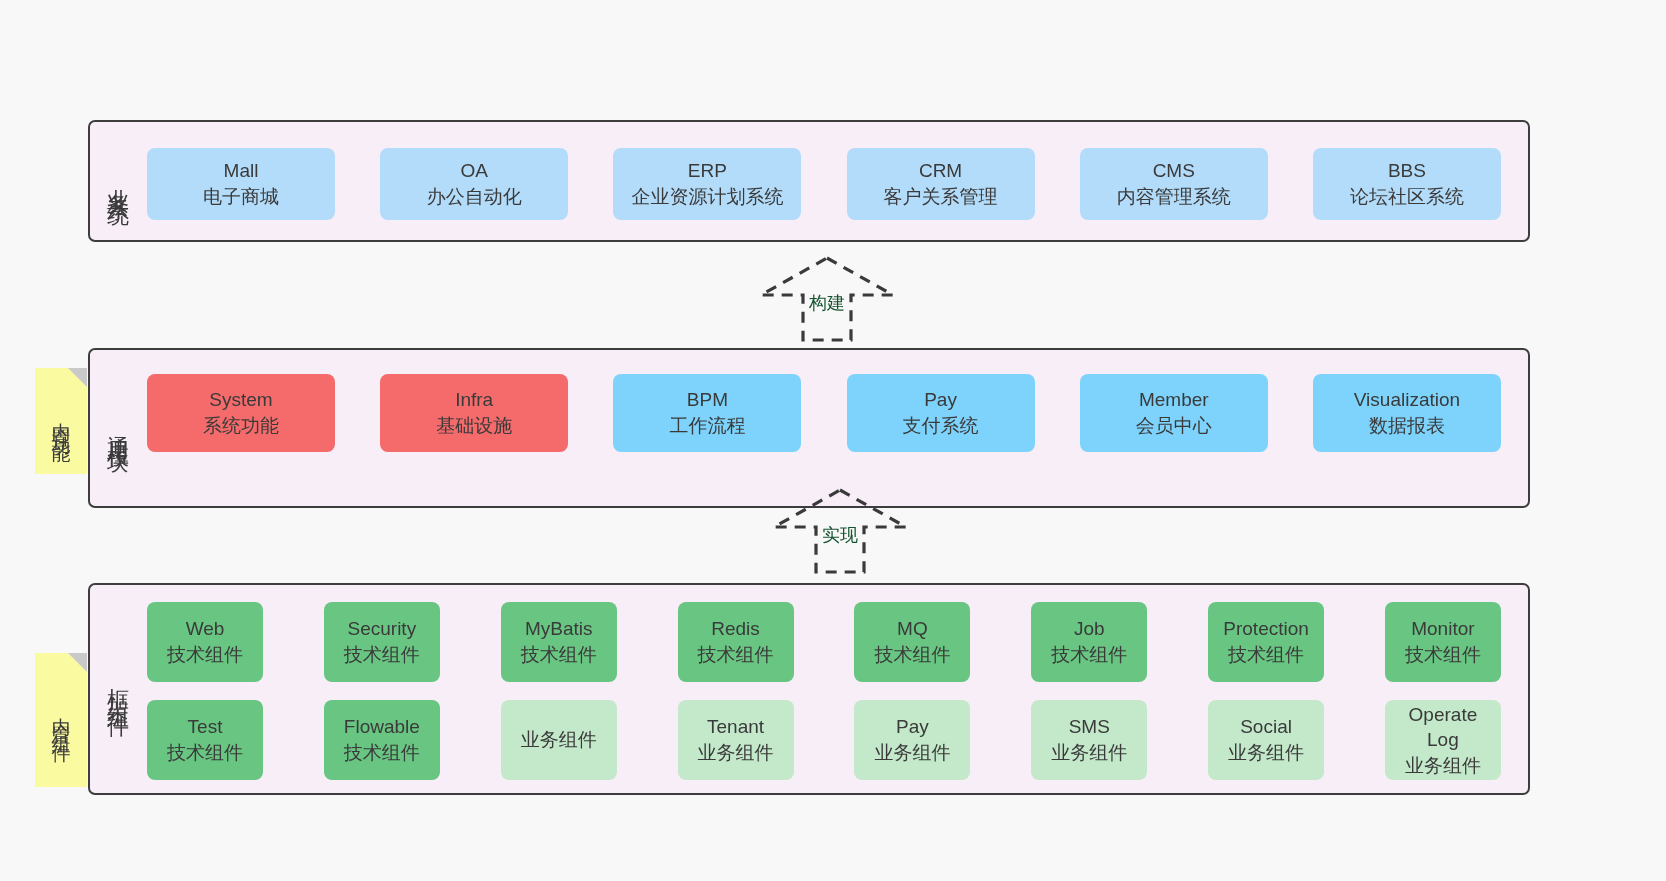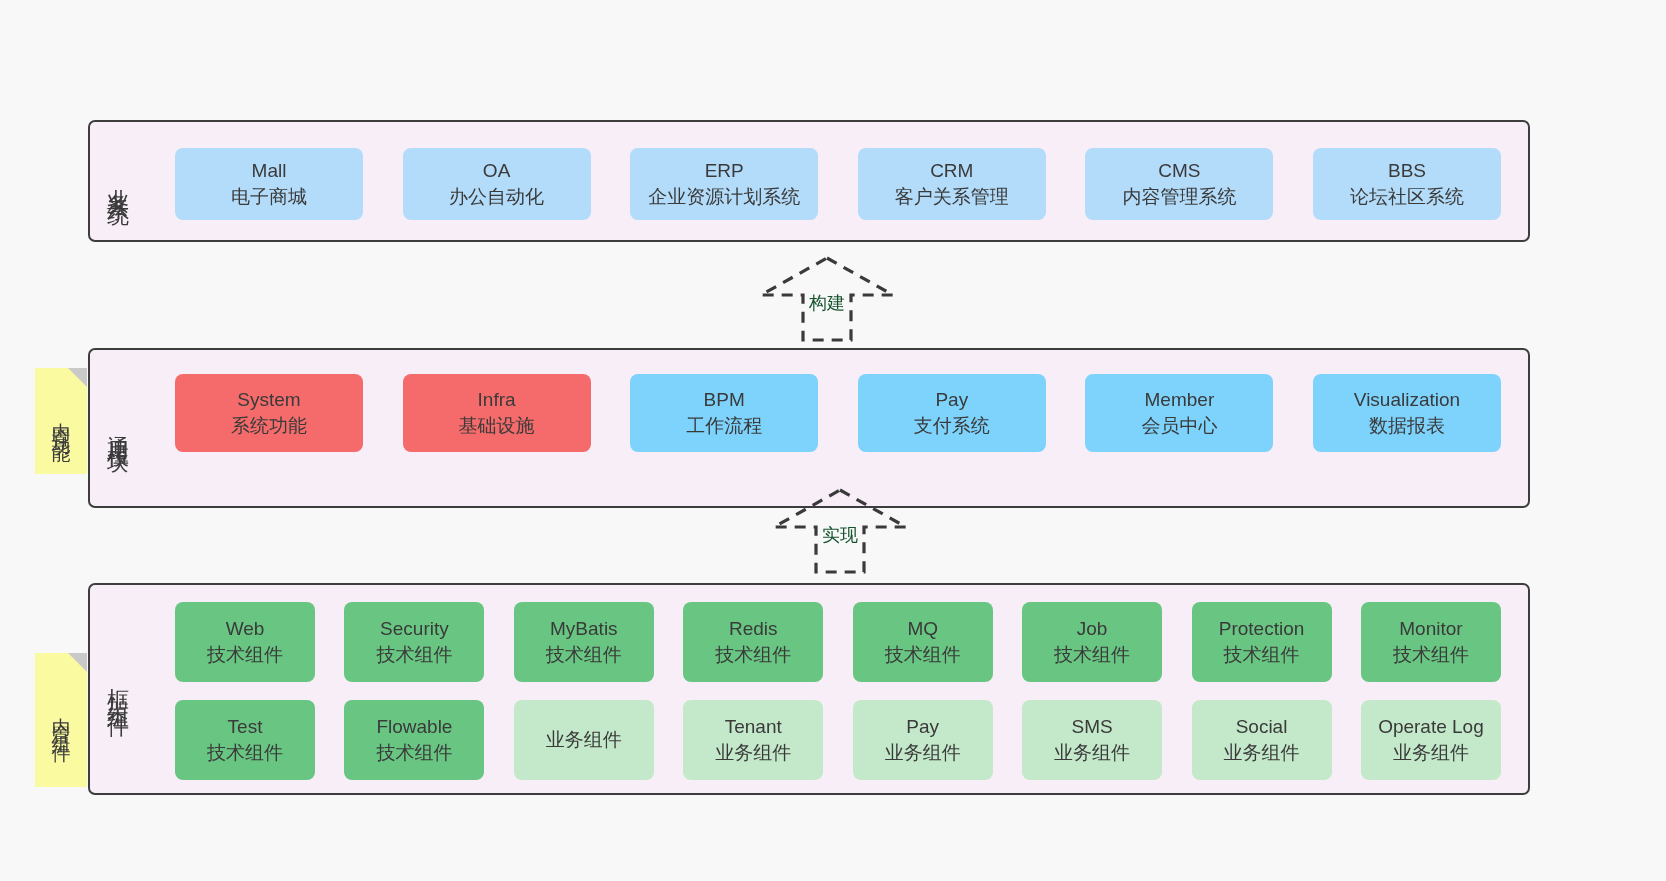--- a/index.html
+++ b/index.html
@@ -43,24 +43,23 @@
   .panel-3 .row-1 { top:17px;  height:80px; }
   .panel-3 .row-2 { top:115px; height:80px; }
 
   .box {
     border-radius:8px;
     display:flex; flex-direction:column;
     align-items:center; justify-content:center;
     text-align:center;
     font-size:19px; line-height:1.35; color:#3a3a3a;
     padding:2px 6px;
-    margin-left:28px;
   }
   .panel-1 .box, .panel-2 .box { width:188px; }
-  .panel-3 .box { width:140px; }
+  .panel-3 .box { width:116px; }
 
   .v-blue        { background:#b3dcfa; }
   .v-red         { background:#f56b6b; }
   .v-pink        { background:#7dd3fc; }
   .v-green       { background:#68c682; }
   .v-green-light { background:#c3e9ca; }
 
   
   .arrow { position:absolute; width:140px; height:88px; }
   .arrow-1 { left:757px; top:255px; }

